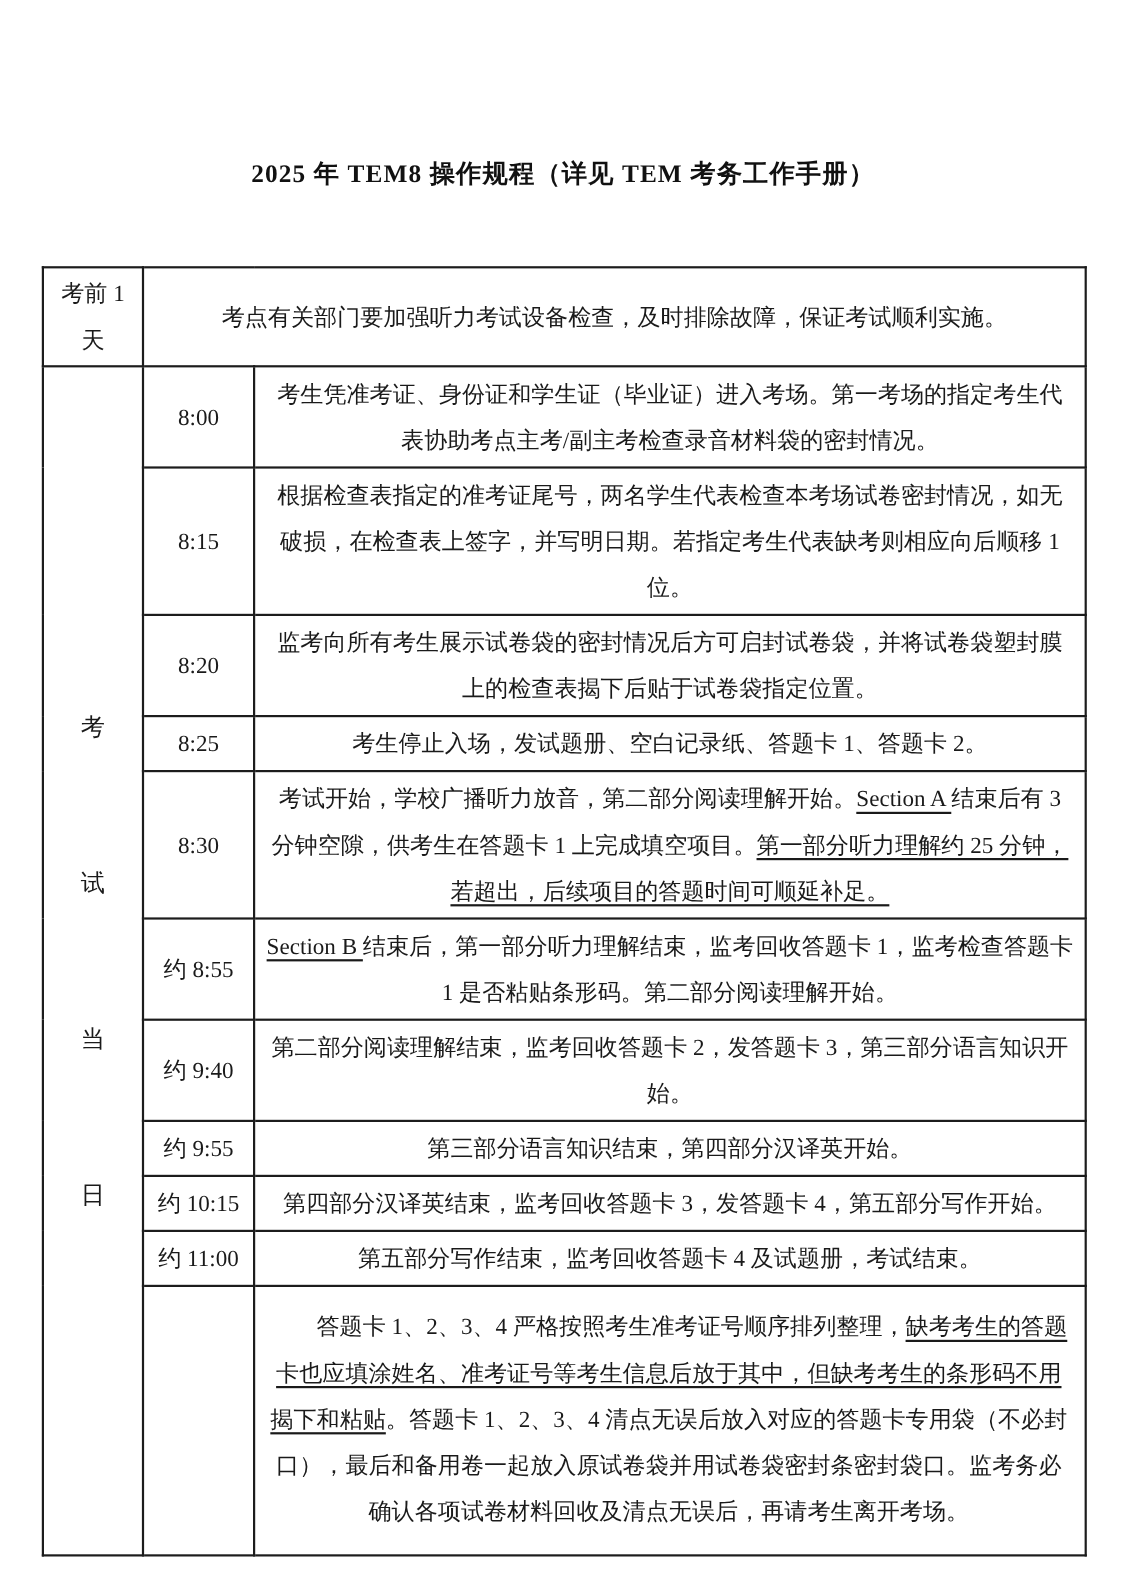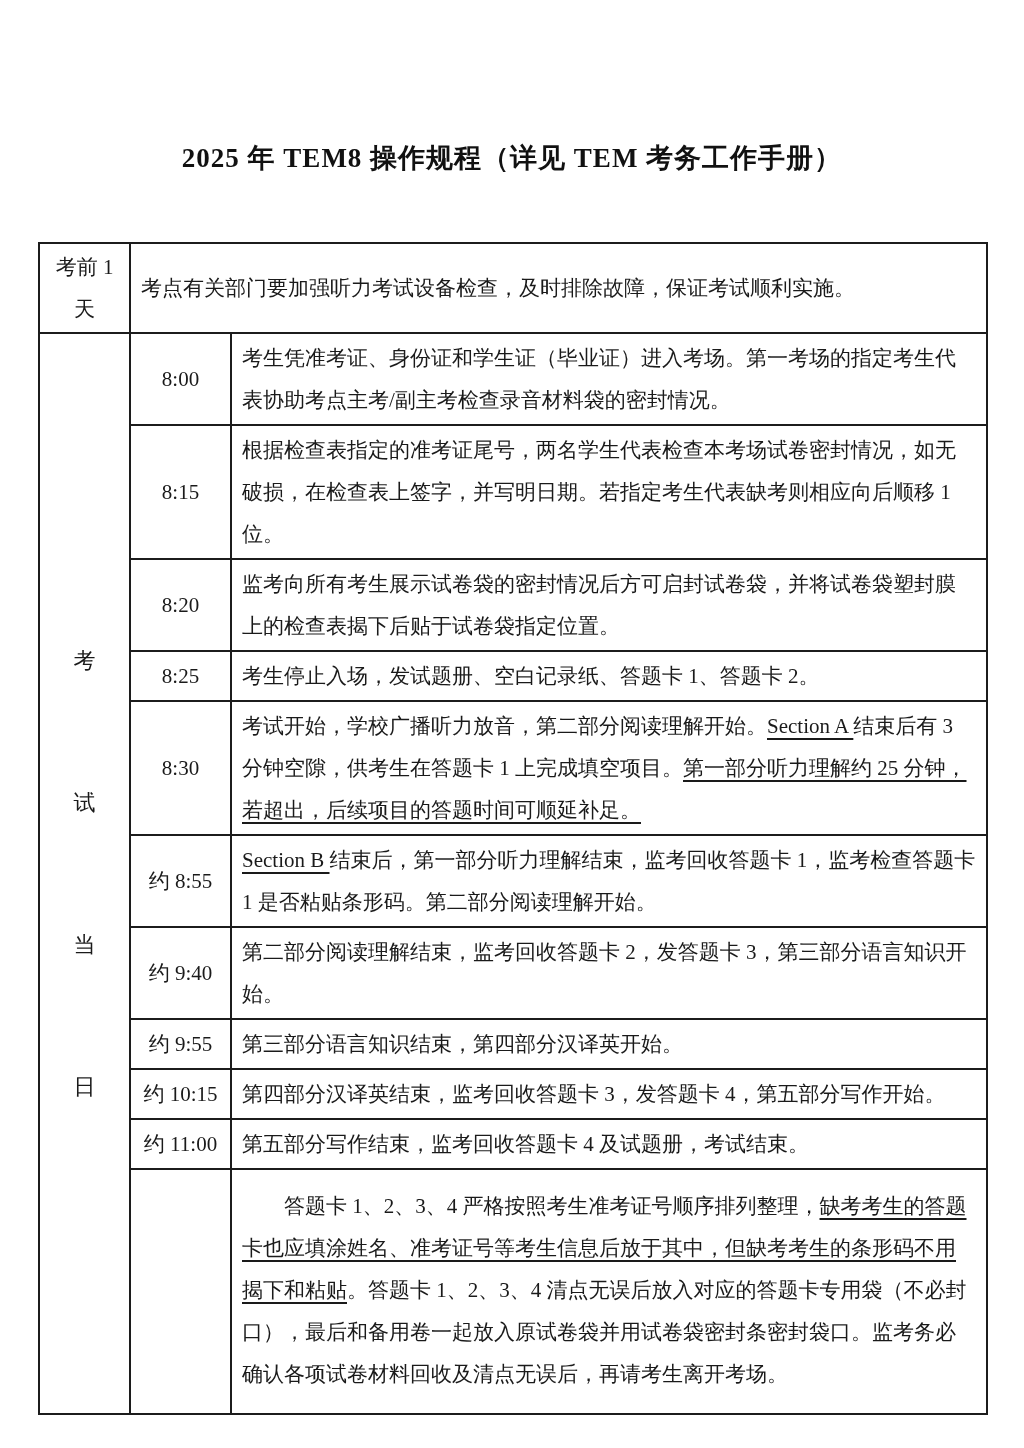--- a/index.html
+++ b/index.html
@@ -13,21 +13,21 @@
     position: relative;
     width: 1024px;
     height: 1448px;
     background: #ffffff;
     overflow: hidden;
   }
   .title {
     margin: 0;
     padding-top: 141px;
     text-align: center;
-    font-size: 27px;
+    font-size: 23px;
     font-weight: bold;
     letter-spacing: 1px;
     line-height: 34px;
     color: #111111;
   }
   table.schedule {
     border-collapse: collapse;
     table-layout: fixed;
     width: 948px;
     margin: 67px 38px 0 38px;
@@ -50,21 +50,21 @@
     padding: 2px 4px;
   }
   .cell-time {
     text-align: center;
     padding: 2px 2px;
     white-space: nowrap;
     border-radius: 15px;
   }
   .cell-content {
     padding: 3px 10px 3px 10px;
-    text-align: left;
+    text-align: center;
   }
   .cell-examday { vertical-align: middle; }
   .vlabel {
     display: flex;
     flex-direction: column;
     align-items: center;
     gap: 100px;
     font-size: 22px;
   }
   .row-final .cell-content { padding: 15px 12px 18px 10px; }

